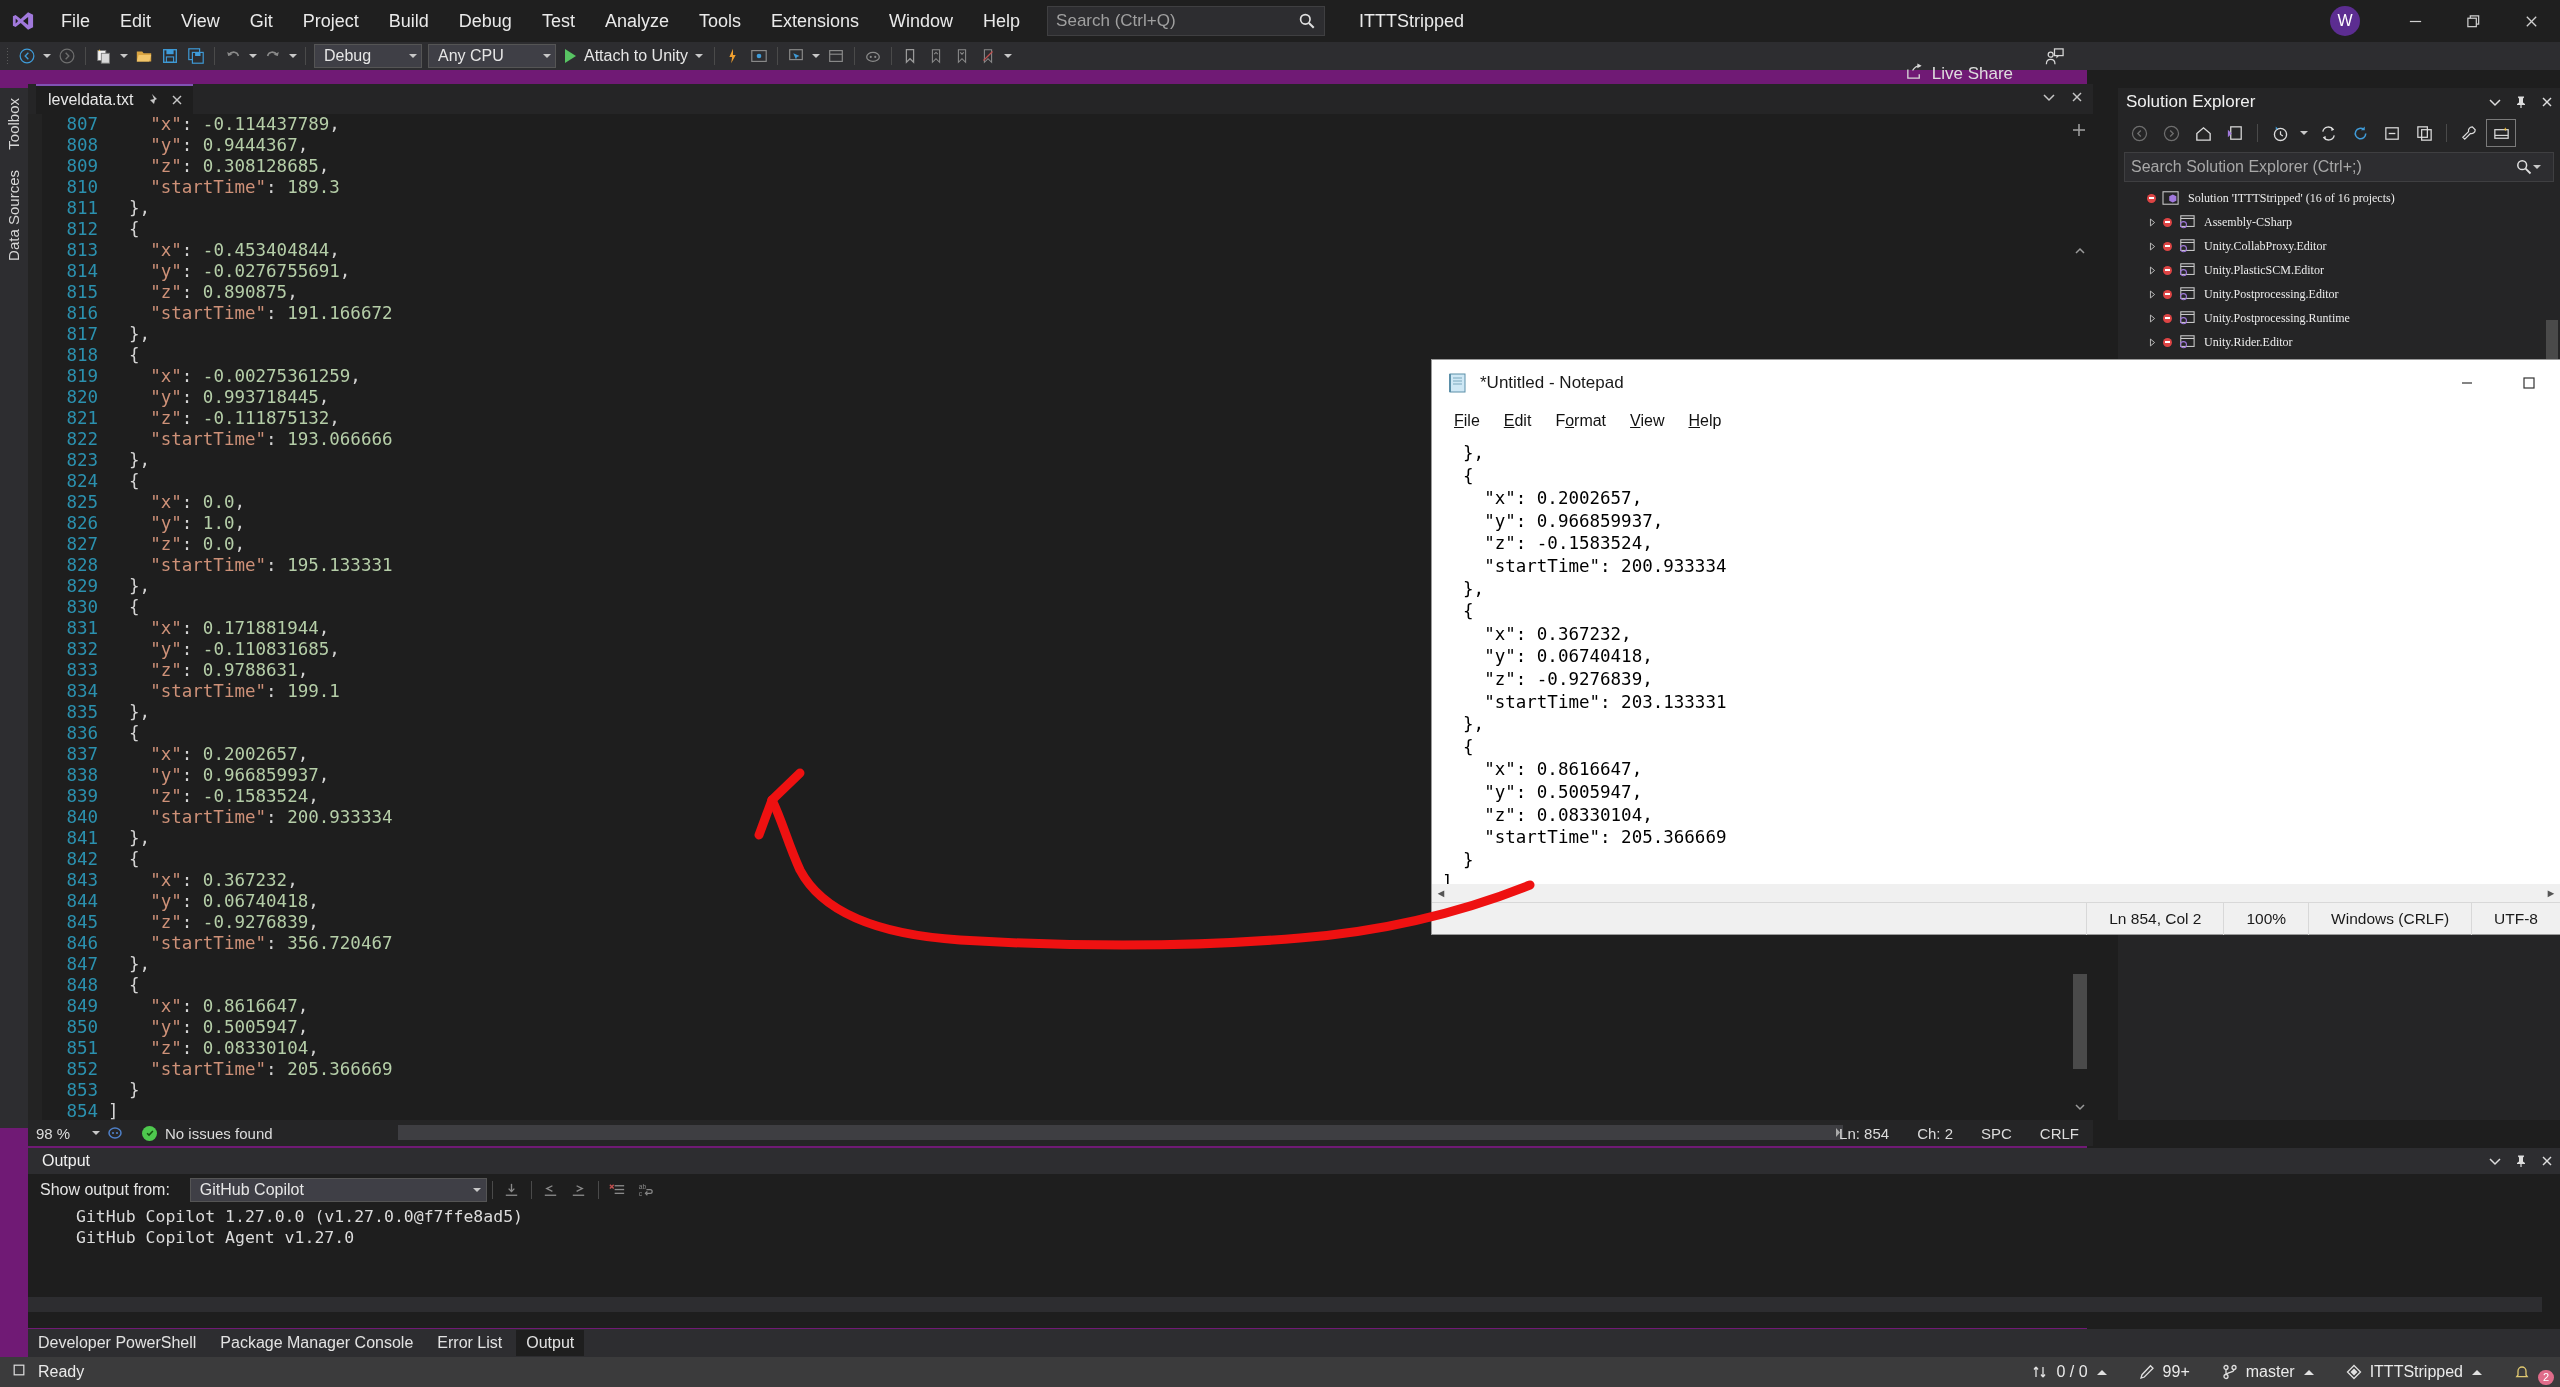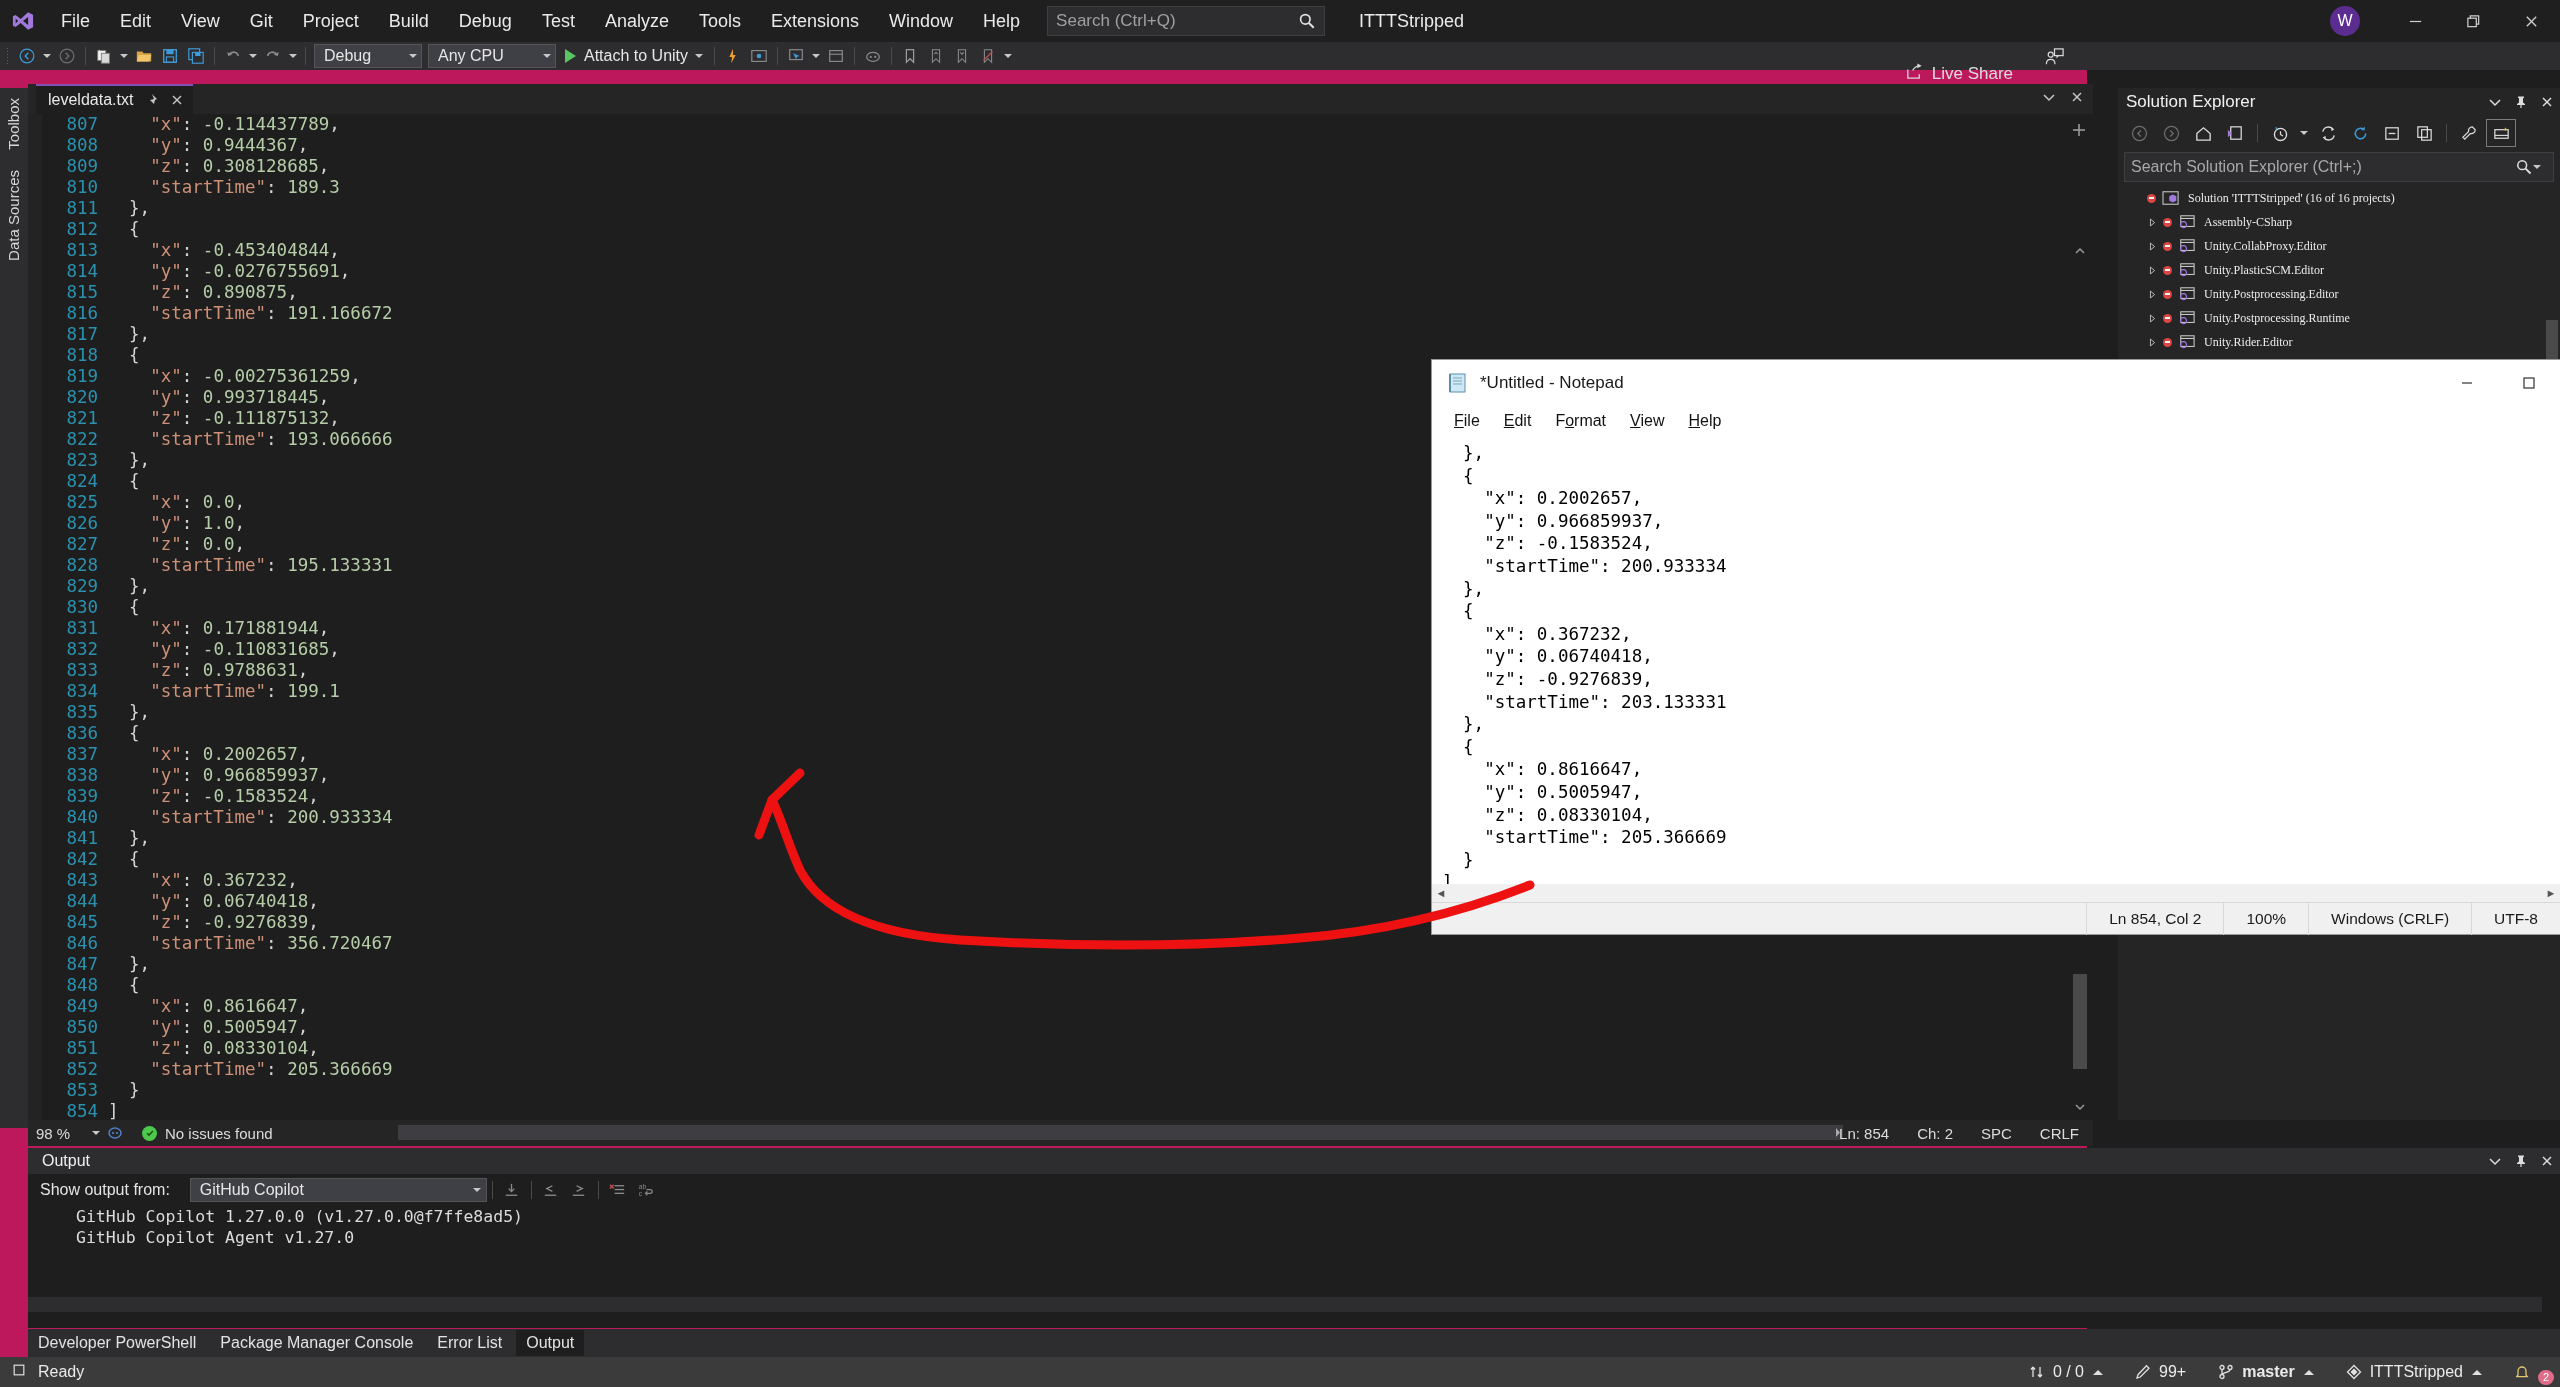--- a/index.html
+++ b/index.html
@@ -1,18 +1,18 @@
 <!DOCTYPE html>
 <html><head>
 <meta charset="utf-8">
 <style>
   * { box-sizing: border-box; margin:0; padding:0; }
   html,body { width:2560px; height:1387px; overflow:hidden; background:#1e1e1e;
     font-family:"Liberation Sans", sans-serif; }
-  .app { position:relative; width:2087px; height:1387px; background:#be185d; color:#f1f1f1; }
+  .app { position:relative; width:2087px; height:1387px; background:#701a75; color:#f1f1f1; }
 
   
   .titlebar { position:absolute; left:0; top:0; width:2560px; height:42px;
     background:#1f1f1f; display:flex; align-items:center; }
   .vs-logo { width:46px; height:42px; display:flex; align-items:center; justify-content:center; }
   .vs-logo svg { width:22px; height:22px; }
   .menu { display:flex; align-items:center; height:42px; }
   .menu-item { padding:0 15px; font-size:18px; color:#eaeaea; line-height:42px; height:42px; white-space:nowrap; }
   .qsearch { margin-left:12px; width:278px; height:30px; background:#2d2d30;
     border:1px solid #3f3f41; display:flex; align-items:center; padding:0 8px; }
@@ -1044,21 +1044,21 @@
           </svg>
         <b style="font-weight:normal">99+</b>
       </span>
       <span class="sb-cell sb-up">
         <svg viewBox="0 0 16 16">
             <circle cx="4" cy="3.5" r="2" fill="none" stroke="#e0e0e0" stroke-width="1.3"></circle>
             <circle cx="4" cy="12.5" r="2" fill="none" stroke="#e0e0e0" stroke-width="1.3"></circle>
             <circle cx="12" cy="3.5" r="2" fill="none" stroke="#e0e0e0" stroke-width="1.3"></circle>
             <path d="M4 5.5v5M12 5.5c0 3-4 2-8 5" fill="none" stroke="#e0e0e0" stroke-width="1.3"></path>
           </svg>
-        <b style="font-weight:bold">master</b>
+        <b style="font-weight:normal">master</b>
       </span>
       <span class="sb-cell sb-up">
         <svg viewBox="0 0 16 16">
             <path d="M8 1.5 14.5 8 8 14.5 1.5 8z" fill="none" stroke="#e0e0e0" stroke-width="1.3"></path>
             <path d="M8 4.5 11.5 8 8 11.5 4.5 8z" fill="#e0e0e0"></path>
           </svg>
         <b style="font-weight:normal">ITTTStripped</b>
       </span>
       <span class="sb-cell bell">
         <svg viewBox="0 0 16 16" style="margin-right:0">

